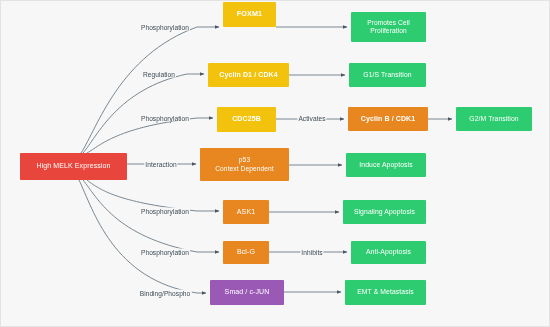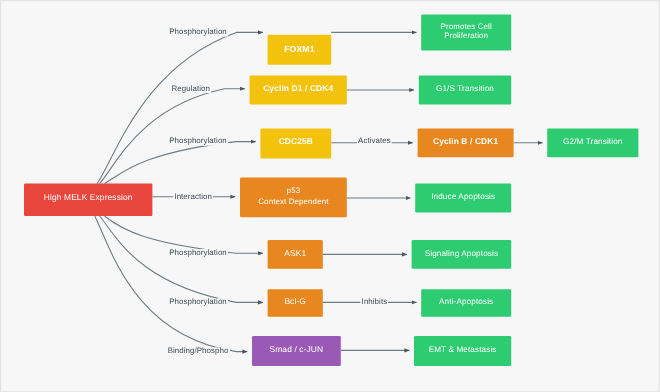--- a/index.html
+++ b/index.html
@@ -81,21 +81,21 @@
         <path d="M 268 211 L 338 211" fill="none" stroke="#6b7b86" stroke-width="0.9" marker-end="url(#arrowhead)"></path>
         <path d="M 268 251 L 346 251" fill="none" stroke="#6b7b86" stroke-width="0.9" marker-end="url(#arrowhead)"></path>
         <path d="M 283 291 L 340 291" fill="none" stroke="#6b7b86" stroke-width="0.9" marker-end="url(#arrowhead)"></path>
       </g>
   </svg>
 
   <div id="nodes-group">
       <div class="node" style="left: 19px; top: 152px; width: 107px; height: 27px; background: rgb(232, 69, 60); font-size: 7px;">
         <span class="label-line">High MELK Expression</span>
       </div>
-      <div class="node bold" style="left: 222px; top: 28px; width: 53px; height: 25px; background: rgb(242, 194, 12); font-size: 7.2px;">
+      <div class="node bold" style="left: 222px; top: 1px; width: 53px; height: 25px; background: rgb(242, 194, 12); font-size: 7.2px;">
         <span class="label-line">FOXM1</span>
       </div>
       <div class="node bold" style="left: 207px; top: 62px; width: 81px; height: 24px; background: rgb(242, 194, 12); font-size: 7px;">
         <span class="label-line">Cyclin D1 / CDK4</span>
       </div>
       <div class="node bold" style="left: 216px; top: 106px; width: 59px; height: 25px; background: rgb(242, 194, 12); font-size: 7px;">
         <span class="label-line">CDC25B</span>
       </div>
       <div class="node" style="left: 199px; top: 147px; width: 89px; height: 33px; background: rgb(232, 135, 31); font-size: 6.6px;">
         <span class="label-line">p53</span>

